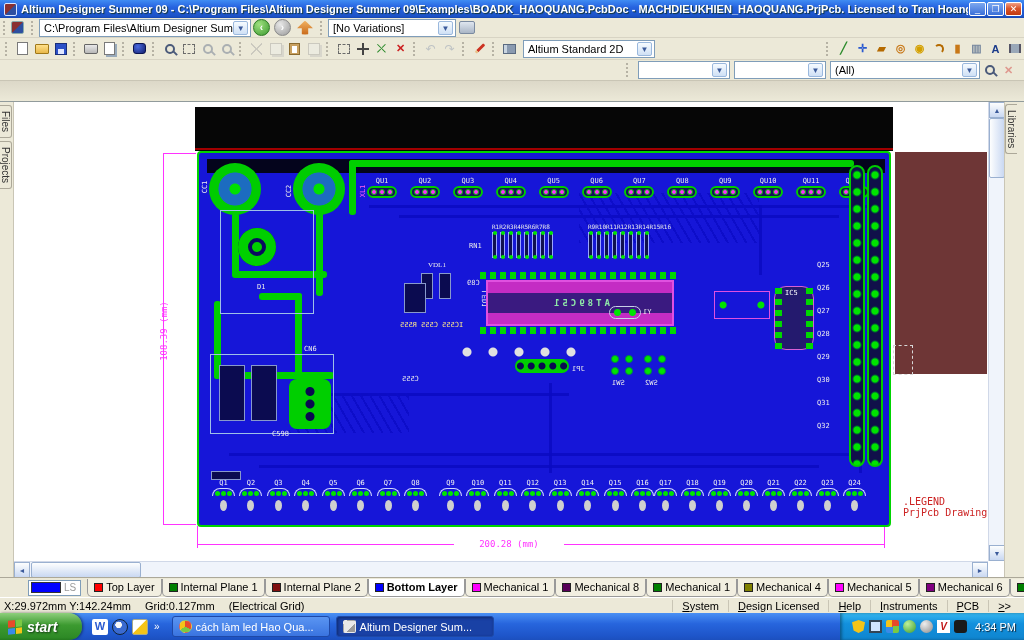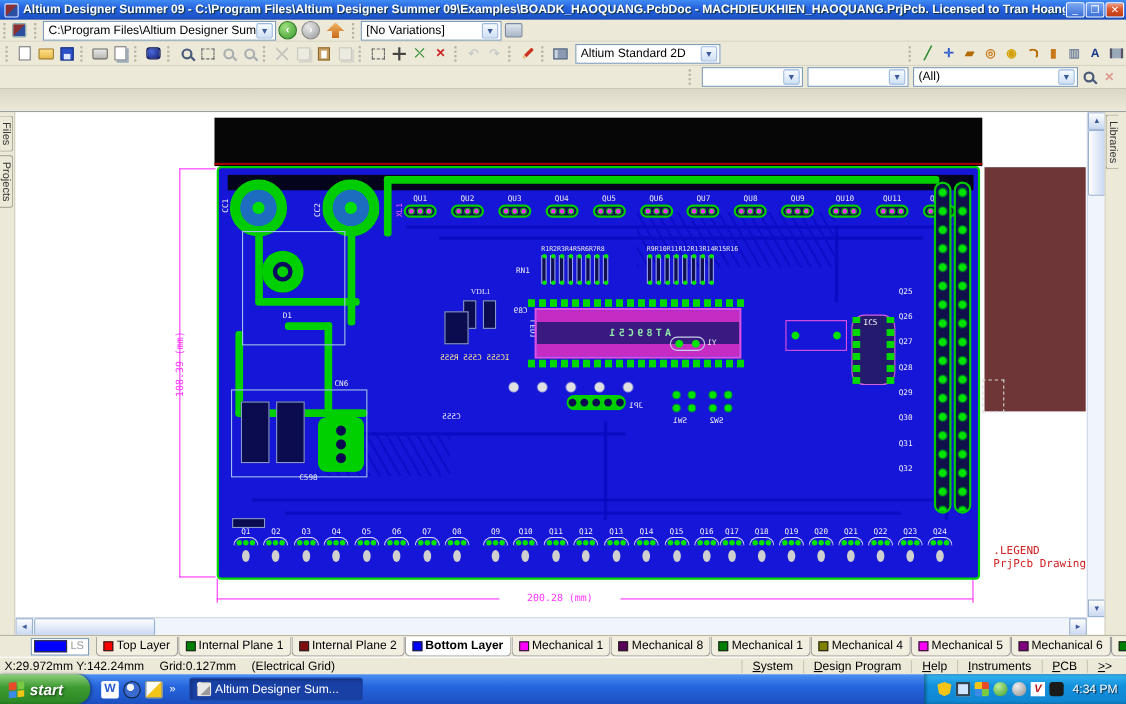--- a/index.html
+++ b/index.html
@@ -1010,21 +1010,21 @@
 
   </div>
 
   <div id="statusbar">
     <span class="seg">X:29.972mm Y:142.24mm</span>
     <span class="seg">Grid:0.127mm</span>
     <span class="seg">(Electrical Grid)</span>
     <span id="status-right">
 
     <span class="sp">System</span>
-        <span class="sp">Design Program</span>
+        <span class="sp">Design Licensed</span>
         <span class="sp">Help</span>
         <span class="sp">Instruments</span>
         <span class="sp">PCB</span>
       </span>
     <span class="sp">&gt;&gt;</span>
   </div>
 
   <div id="taskbar">
     <div id="startbtn">
       <span class="flag">
@@ -1034,20 +1034,24 @@
           <i></i>
         </span>
       <span>start</span>
     </div>
     <div id="quicklaunch">
       <span class="ql ql-word">W</span>
       <span class="ql ql-browser"></span>
       <span class="ql ql-desk"></span>
       <span id="ql-more">»</span>
     </div>
+    <div class="task">
+      <i class="t-ico"></i>
+      <span>cách làm led Hao Qua...</span>
+    </div>
     <div class="task active">
       <i class="t-ico altium"></i>
       <span>Altium Designer Sum...</span>
     </div>
     <div id="tray">
       <i class="tri tri-shield"></i>
       <i class="tri tri-monitor"></i>
       <i class="tri tri-flag"></i>
       <i class="tri tri-green"></i>
       <i class="tri tri-gray"></i>

